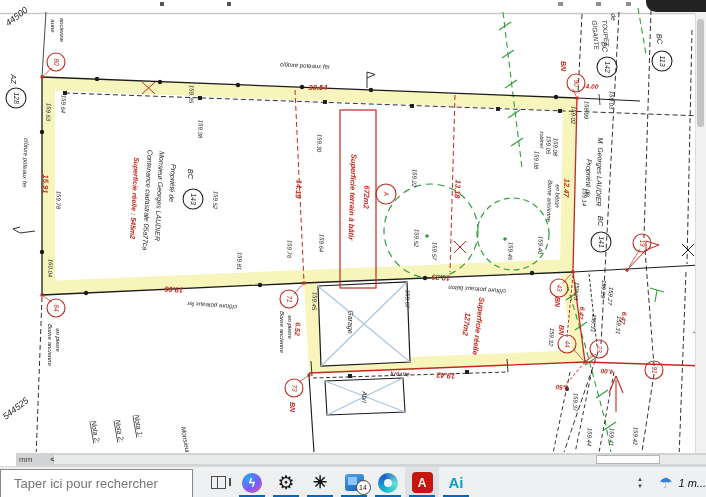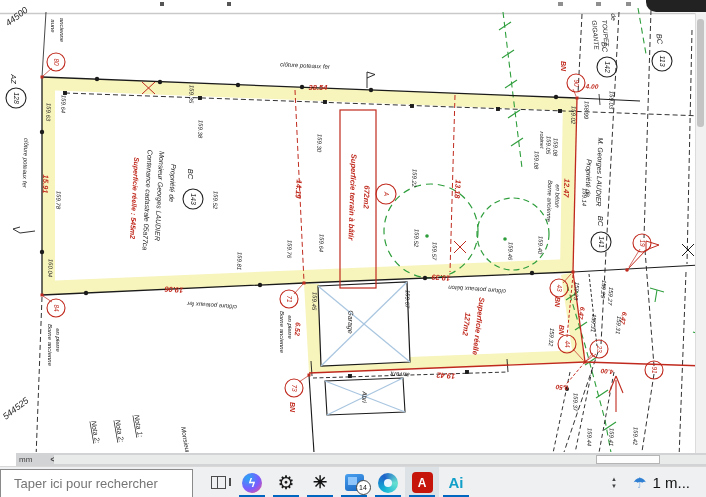--- a/index.html
+++ b/index.html
@@ -51,21 +51,21 @@
   .orb-icon{position:relative;width:20px;height:20px;border-radius:50%;
          background:conic-gradient(from 210deg,#12b3d6,#1e62c9,#66e0d0,#12b3d6);}
   .orb-icon::before{content:"";position:absolute;left:6px;top:6px;width:8px;height:8px;border-radius:50%;background:#eaf6ff;}
   .acro-icon{width:21px;height:21px;border-radius:4px;background:#C6150B;color:#fff;font-weight:800;
          font-size:12px;display:flex;align-items:center;justify-content:center;}
   .ai-icon{font-size:15px;font-weight:700;color:#119fc9;letter-spacing:0;}
   .tray{margin-left:auto;display:flex;align-items:center;height:100%;}
   .chevrons{display:flex;flex-direction:column;align-items:center;justify-content:center;width:22px;
             font-size:6px;color:#444;line-height:7px;}
   .weather-icon{font-size:15px;color:#2f7fd3;margin:0 6px 0 8px;}
-  .tray-more{font-size:15px;color:#111;margin-right:16px;white-space:nowrap;}
+  .tray-more{font-size:11px;color:#111;margin-right:0;white-space:nowrap;font-style:italic;}
 </style>
 </head>
 <body>
 
 <div class="screen">
 
   <svg id="plan-svg" viewBox="0 0 706 452" width="706" height="452">
     <rect width="706" height="452" fill="#ffffff"></rect>
     <line x1="0" y1="13.5" x2="706" y2="13.5" stroke="#c9c9c9" stroke-width="1.5"></line>
 

